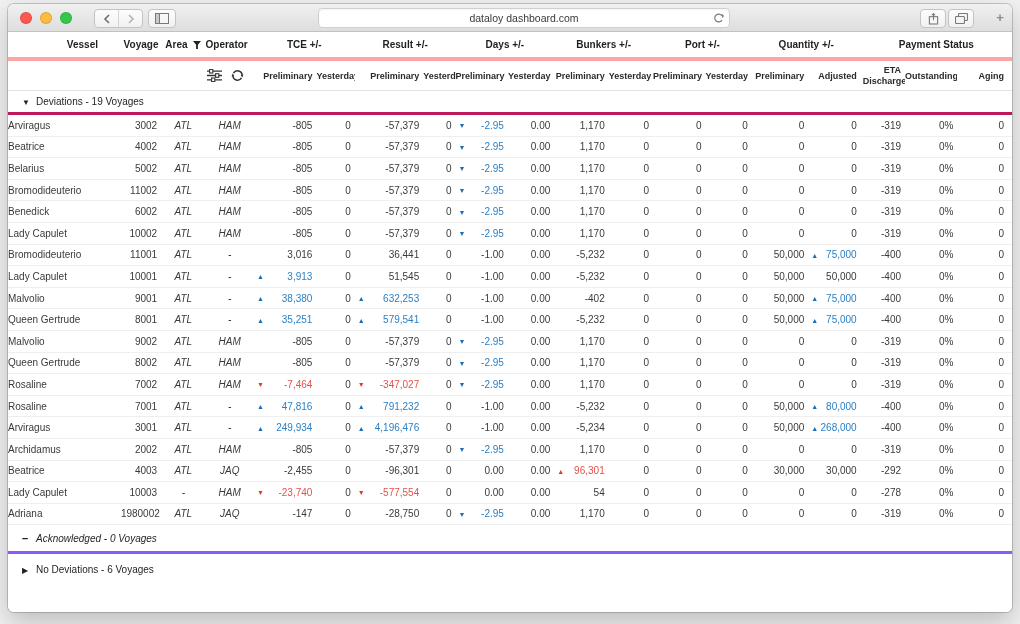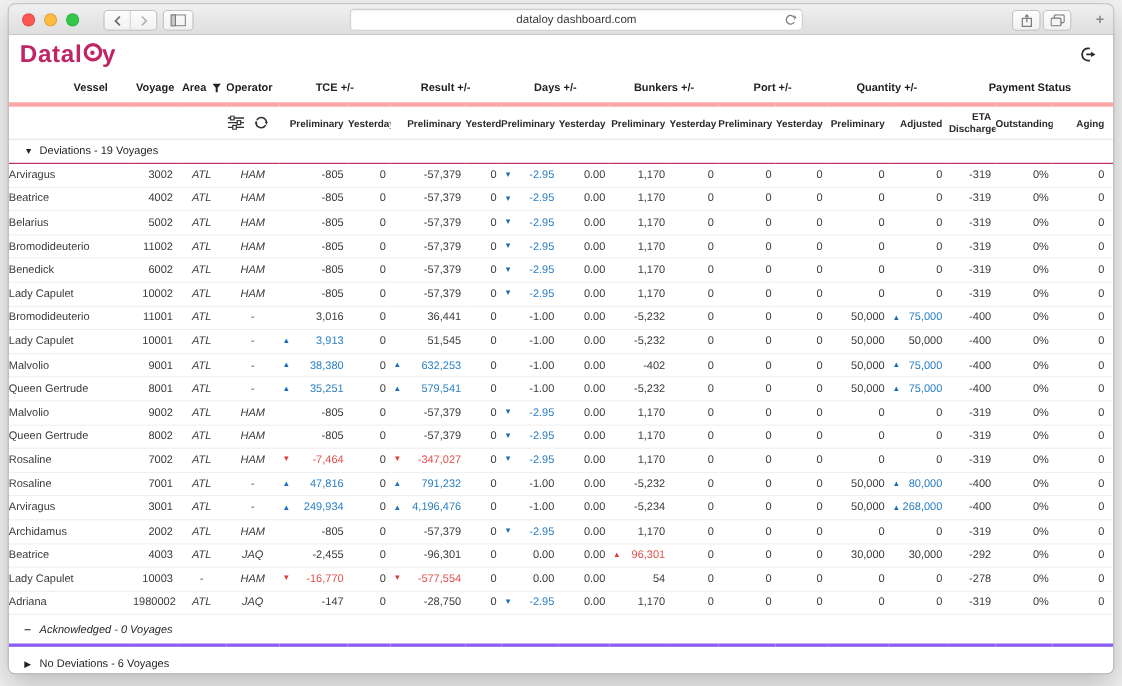--- a/index.html
+++ b/index.html
@@ -85,21 +85,21 @@
   th.gvessel{text-align:center;padding-left:36px;}
   thead tr.subs th{
     height:29px;font-size:9px;font-weight:bold;color:#2a2a2a;
     border-bottom:1px solid #e3e3e3;text-align:right;padding-right:4px;vertical-align:middle;
   }
   th.tools{text-align:left;padding-left:12px;}
   th.tools .tool{display:inline-block;margin-right:6px;vertical-align:middle;cursor:pointer;}
   th.eta{text-align:center;line-height:1.15;white-space:normal;padding:0 2px;}
   tr.section td{
     height:21px;font-size:10px;color:#1f1f1f;vertical-align:middle;
-    padding-left:14px;border-bottom:1px solid #be185d;
+    padding-left:14px;border-bottom:3px solid #be185d;
   }
   tr.section .marker{display:inline-block;width:14px;font-size:8px;color:#222;}
   tr.section .marker.minus{font-size:11px;font-weight:bold;}
   tr.section-acknowledged td{height:26px;border-top:1px solid #c9c9c9;border-bottom:3px solid #8b5cf6;font-style:italic;}
   tr.section-nodeviations td{height:30px;border-bottom:none;}
   tr.datarow td{
     height:20.6px;font-size:10px;color:#3a3a3a;vertical-align:middle;
     border-bottom:1px solid #efefef;
   }
   tr.datarow:last-of-type td{height:31px;border-bottom:none;}
@@ -170,30 +170,20 @@
         <rect x="0.5" y="3.5" width="9" height="7" rx="1" fill="#f4f4f4" stroke="#7a7a7a" stroke-width="1.1"></rect>
       </svg>
     </div>
     <div class="newtabbtn">
       <span>+</span>
     </div>
   </div>
 
   <div class="page">
 
-    <div class="pagehead">
-      <div class="logo"><span>Datal</span><span class="logo-o"></span><span>y</span></div>
-      <div class="logoutbtn">
-        <svg width="15" height="15" viewBox="0 0 15 15">
-          <path d="M9.8 2.1 A5.6 5.6 0 1 0 9.8 12.9" fill="none" stroke="#2a2a2a" stroke-width="1.6"></path>
-          <line x1="6.5" y1="7.5" x2="12" y2="7.5" stroke="#2a2a2a" stroke-width="1.6"></line>
-          <polygon points="15,7.5 10.9,5.1 10.9,9.9" fill="#2a2a2a"></polygon>
-        </svg>
-      </div>
-    </div>
 
     <table>
       <colgroup>
         <col style="width:112px">
           <col style="width:40px">
           <col style="width:44px">
           <col style="width:48px">
         <col style="width:62px">
           <col style="width:38px">
         <col style="width:68px">
@@ -631,21 +621,21 @@
             <td class="num"><span class="val ">30,000</span></td>
             <td class="num"><span class="val ">-292</span></td>
             <td class="num"><span class="val ">0%</span></td>
             <td class="num aging"><span class="val ">0</span></td>
           </tr>
           <tr class="datarow">
             <td class="vessel">Lady Capulet</td>
             <td class="num">10003</td>
             <td class="c">-</td>
             <td class="c">HAM</td>
-            <td class="num"><span class="tri red">▼</span><span class="val red">-16,770</span></td>
+            <td class="num"><span class="tri red">▼</span><span class="val red">-23,740</span></td>
             <td class="num"><span class="val ">0</span></td>
             <td class="num"><span class="tri red">▼</span><span class="val red">-577,554</span></td>
             <td class="num"><span class="val ">0</span></td>
             <td class="num"><span class="val ">0.00</span></td>
             <td class="num"><span class="val ">0.00</span></td>
             <td class="num"><span class="val ">54</span></td>
             <td class="num"><span class="val ">0</span></td>
             <td class="num"><span class="val ">0</span></td>
             <td class="num"><span class="val ">0</span></td>
             <td class="num"><span class="val ">0</span></td>

